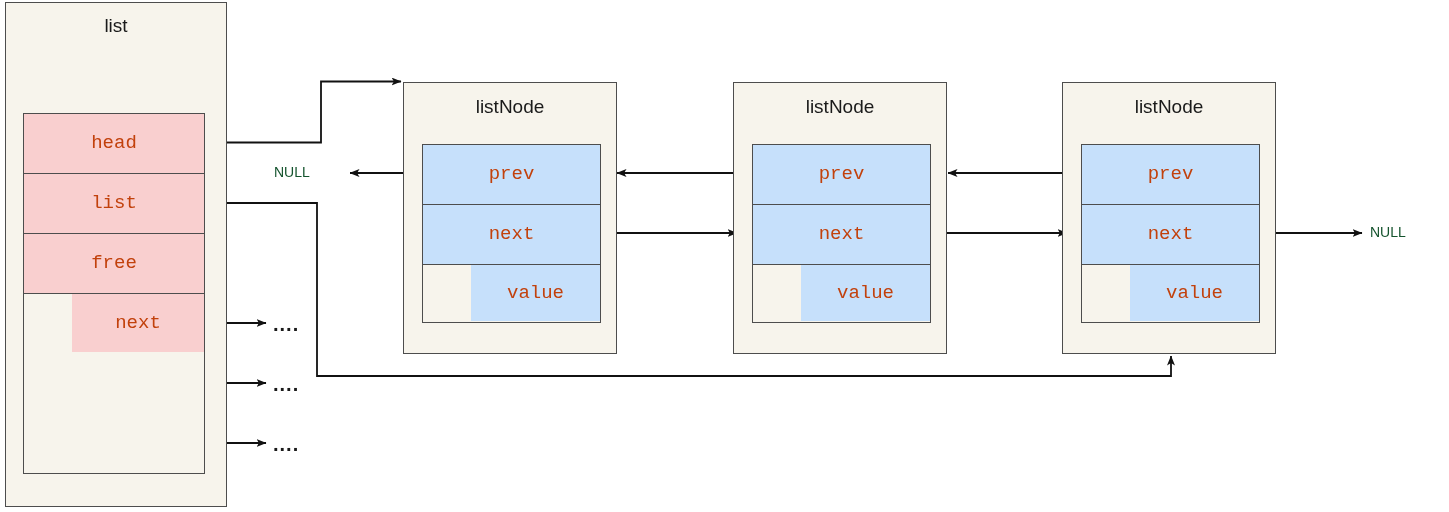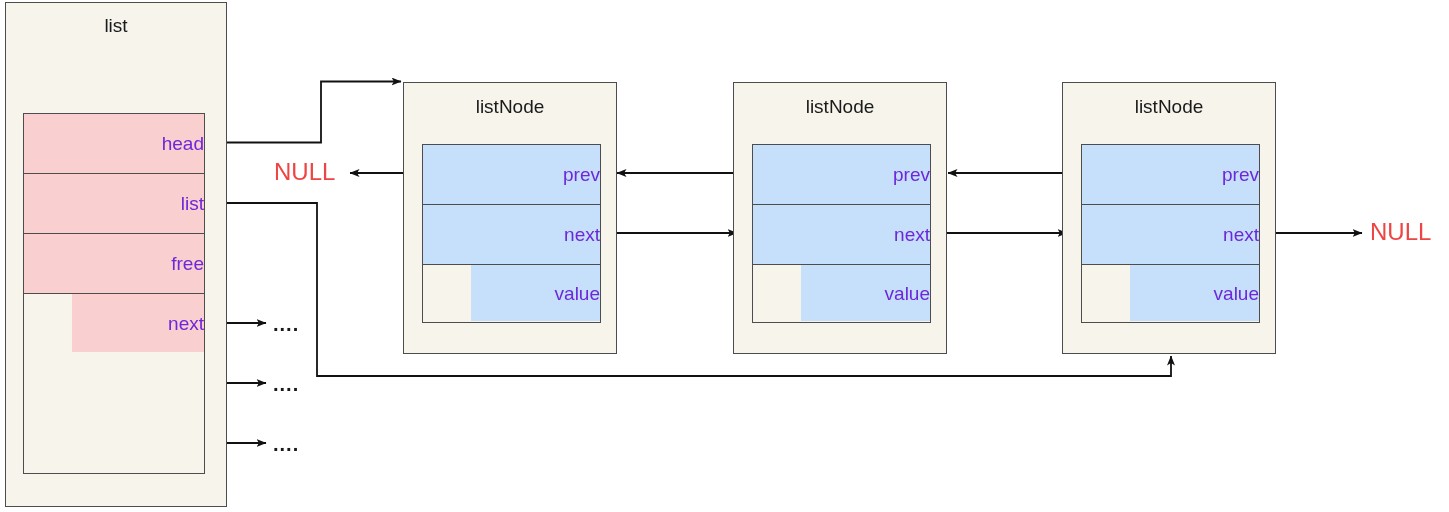--- a/index.html
+++ b/index.html
@@ -44,39 +44,40 @@
   .field-stack {
     position: absolute;
     box-sizing: border-box;
     border: 1.6px solid #4d4d4d;
   }
   .field {
     box-sizing: border-box;
     border-bottom: 1.6px solid #4d4d4d;
     display: flex;
     flex-direction: column;
-    align-items: flex-end;
+    align-items: center;
     justify-content: center;
     font-size: 19px;
     line-height: 23px;
-    color: #6d28d9;
+    color: #c2410c;
     overflow: hidden;
+    font-family: Liberation Mono, monospace;
   }
   .field:last-child { border-bottom: none; margin-left: 48px; }
   .field-pink { background: #f9cfcf; }
   .field-blue { background: #c6e0fb; }
   .field .sub { font-size: 19px; line-height: 23px; }
 
   
   .nulllabel {
     position: absolute;
-    font-size: 24px;
+    font-size: 14px;
     line-height: 24px;
     white-space: nowrap;
-    color: #ef4444;
+    color: #14532d;
   }
   .dots {
     position: absolute;
     font-size: 20px;
     line-height: 24px;
     letter-spacing: 1px;
     white-space: nowrap;
     color: #1a1a1a;
     font-weight: bold;
   }

